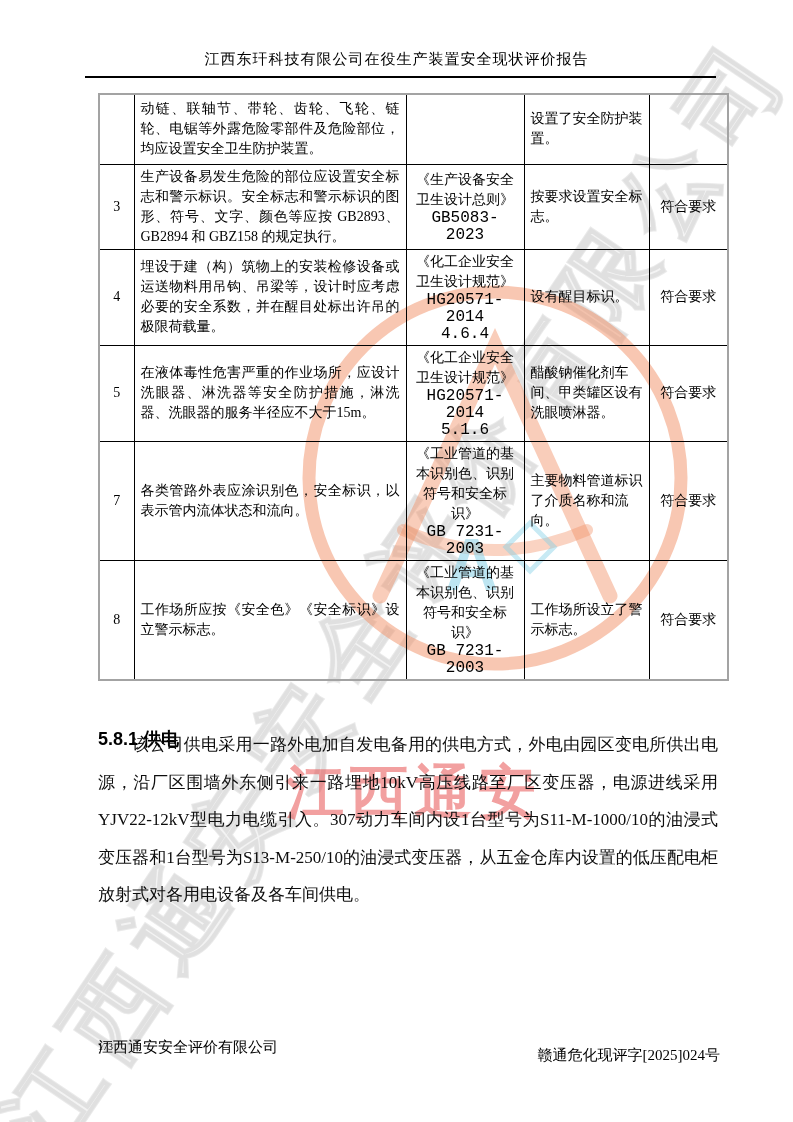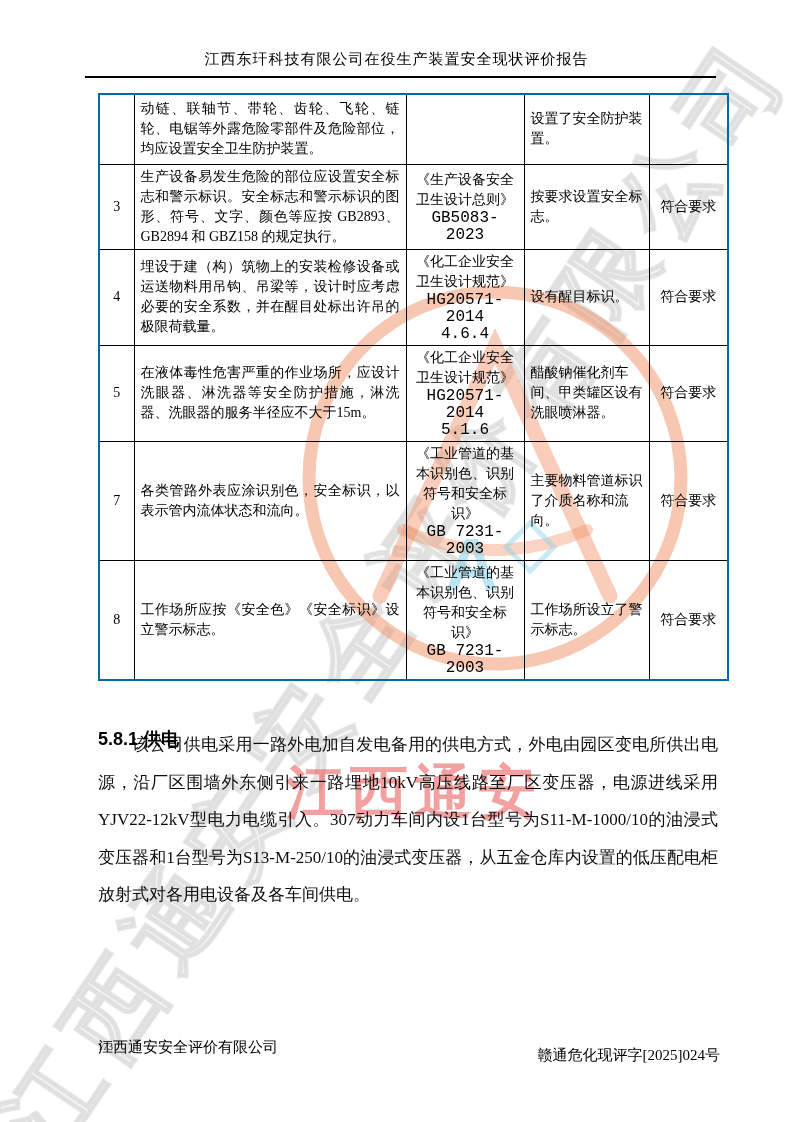--- a/index.html
+++ b/index.html
@@ -27,21 +27,21 @@
     position:absolute;top:50px;left:0;width:793px;text-align:center;
     font-size:15px;letter-spacing:1px;color:#000;
   }
   .hdr-line{position:absolute;top:76px;left:85px;width:631px;border-bottom:2px solid #000;}
   
   table.review{
     position:absolute;left:98px;top:93px;border-collapse:collapse;table-layout:fixed;
     width:629px;font-size:14px;line-height:20px;color:#000;background:transparent;
   }
   table.review td{border:1px solid #000;padding:2px 6px;vertical-align:middle;overflow:hidden;}
-  table.review{border:2px solid #0369a1;}
+  table.review{border:2px solid #a3a3a3;}
   td.c-no{text-align:center;padding:2px 1px;}
   td.c-req{text-align:justify;}
   td.c-basis{text-align:center;padding:2px 3px;}
   td.c-sit{text-align:left;}
   td.c-con{text-align:center;padding:2px 2px;}
   .basis-code{font-family:"Liberation Mono","DejaVu Sans Mono",monospace;font-size:16px;line-height:17px;}
   tr.r1{height:70px;} tr.r2{height:80px;} tr.r3{height:80px;}
   tr.r4{height:75px;} tr.r5{height:100px;} tr.r6{height:100px;}
   
   .para{

